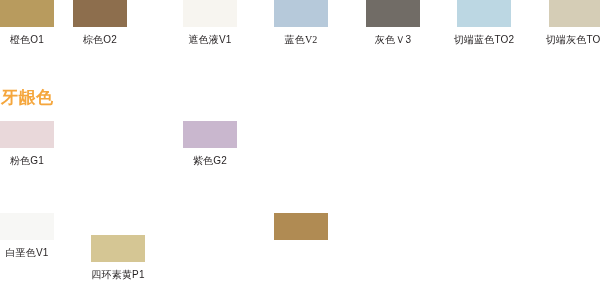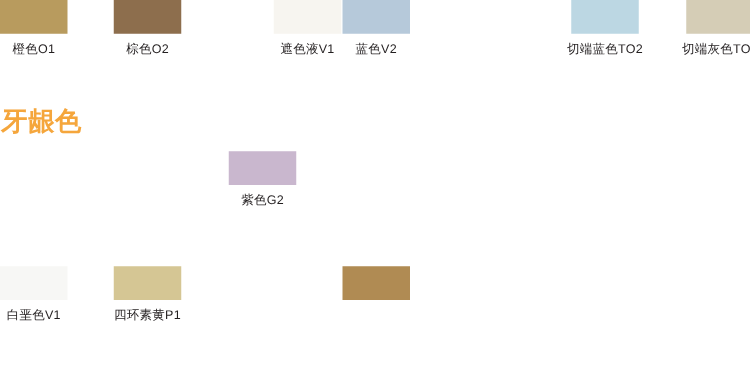--- a/index.html
+++ b/index.html
@@ -27,21 +27,21 @@
   .section {
     position: absolute;
     left: 0;
     width: 600px;
   }
   #section-0 { top: 0px; }
   #section-1 { top: 88px; }
   #section-2 { top: 213px; }
 
   .section-heading {
-    font-size: 21px;
+    font-size: 17px;
     font-weight: bold;
     line-height: 20px;
     letter-spacing: 0.5px;
     margin: 0 0 13px 1px;
     white-space: nowrap;
   }
   .section.no-heading .swatch-row { margin-top: 0; }
 
   
   .swatch-row {
@@ -81,72 +81,80 @@
 <div class="palette-page">
 
   <div class="section no-heading" id="section-0">
     <div class="swatch-row">
 
       <div class="swatch-item" style="left:0px;">
         <span class="swatch-chip" style="background:#b89b5e;"></span>
         <span class="swatch-label">橙色O1</span>
       </div>
 
-      <div class="swatch-item" style="left:91px;">
+      <div class="swatch-item" style="left:73px;">
         <span class="swatch-chip" style="background:#8d6e4d;"></span>
         <span class="swatch-label">棕色O2</span>
       </div>
 
-      <div class="swatch-item" style="left:183px;margin-left:36px;">
+      <div class="swatch-item" style="left:183px;">
         <span class="swatch-chip" style="background:#f7f5f0;"></span>
         <span class="swatch-label">遮色液V1</span>
       </div>
 
-      <div class="swatch-item" style="left:274px;">
+      <div class="swatch-item" style="left:274px;font-family:Liberation Serif, serif;">
         <span class="swatch-chip" style="background:#b6c9da;"></span>
         <span class="swatch-label">蓝色V2</span>
       </div>
 
+      <div class="swatch-item" style="left:366px;">
+        <span class="swatch-chip" style="background:#716c66;"></span>
+        <span class="swatch-label">灰色Ｖ3</span>
+      </div>
 
       <div class="swatch-item" style="left:457px;">
         <span class="swatch-chip" style="background:#bcd7e3;"></span>
         <span class="swatch-label">切端蓝色TO2</span>
       </div>
 
       <div class="swatch-item" style="left:549px;">
         <span class="swatch-chip" style="background:#d5cdb6;"></span>
         <span class="swatch-label">切端灰色TO3</span>
       </div>
 
     </div>
   </div>
 
   <div class="section" id="section-1">
     <h2 class="section-heading" style="color:#F5A63C;">牙龈色</h2>
     <div class="swatch-row">
 
+      <div class="swatch-item" style="left:0px;">
+        <span class="swatch-chip" style="background:#e9d8da;"></span>
+        <span class="swatch-label">粉色G1</span>
+      </div>
 
 
       <div class="swatch-item" style="left:183px;">
         <span class="swatch-chip" style="background:#c9b7ce;"></span>
         <span class="swatch-label">紫色G2</span>
       </div>
 
     </div>
   </div>
 
   <div class="section" id="section-2">
     <div class="swatch-row">
 
       <div class="swatch-item" style="left:0px;">
         <span class="swatch-chip" style="background:#f7f7f5;"></span>
         <span class="swatch-label">白垩色V1</span>
       </div>
 
-      <div class="swatch-item" style="left:91px;">
+      <div class="swatch-item" style="left:91px;margin-top:22px;">
         <span class="swatch-chip" style="background:#d5c694;"></span>
         <span class="swatch-label">四环素黄P1</span>
       </div>
 
 
       <div class="swatch-item" style="left:274px;">
         <span class="swatch-chip" style="background:#b08b53;"></span>
       </div>
 
     </div>

